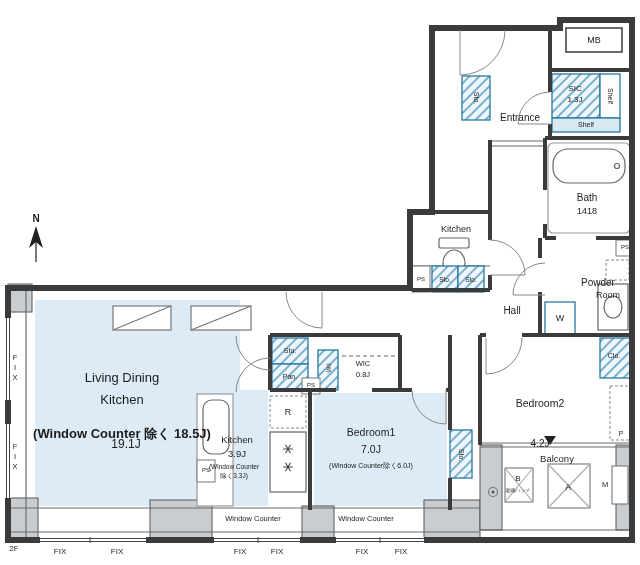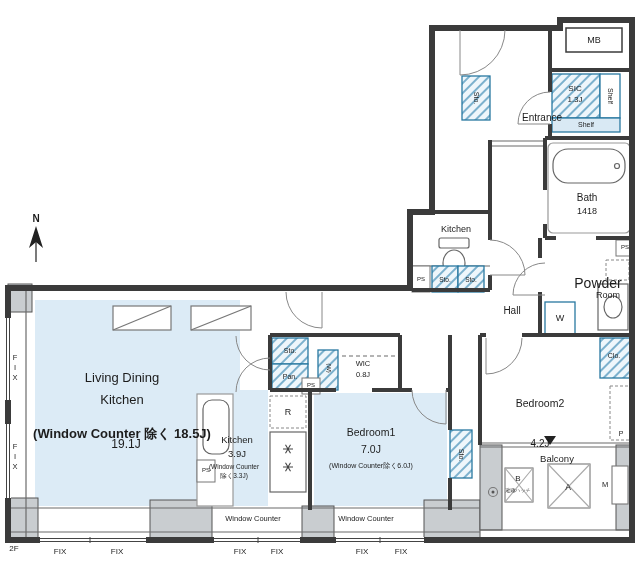--- a/index.html
+++ b/index.html
@@ -164,28 +164,28 @@
   </svg>
 
   <div class="label-layer">
       <div class="lbl" style="left: 36px; top: 219px; font-size: 10px; font-weight: 700; transform: translate(-50%, -50%);">N</div>
       <div class="lbl" style="left: 594px; top: 40px; font-size: 9px; transform: translate(-50%, -50%);">MB</div>
       <div class="lbl" style="left: 575px; top: 89px; font-size: 8px; transform: translate(-50%, -50%);">SIC</div>
       <div class="lbl" style="left: 575px; top: 100px; font-size: 8px; transform: translate(-50%, -50%);">1.3J</div>
       <div class="lbl" style="left: 610px; top: 96px; font-size: 7px; transform: translate(-50%, -50%) rotate(90deg);">Shelf</div>
       <div class="lbl" style="left: 586px; top: 125px; font-size: 7px; transform: translate(-50%, -50%);">Shelf</div>
       <div class="lbl" style="left: 476px; top: 98px; font-size: 7px; transform: translate(-50%, -50%) rotate(90deg);">Sto.</div>
-      <div class="lbl" style="left: 520px; top: 118px; font-size: 10px; transform: translate(-50%, -50%); margin-left: 22px;">Entrance</div>
+      <div class="lbl" style="left: 520px; top: 118px; font-size: 10px; transform: translate(-50%, -50%);">Entrance</div>
       <div class="lbl" style="left: 587px; top: 198px; font-size: 10px; transform: translate(-50%, -50%);">Bath</div>
       <div class="lbl" style="left: 587px; top: 211px; font-size: 9px; transform: translate(-50%, -50%);">1418</div>
       <div class="lbl" style="left: 456px; top: 229px; font-size: 9px; transform: translate(-50%, -50%);">Kitchen</div>
       <div class="lbl" style="left: 421px; top: 280px; font-size: 6px; transform: translate(-50%, -50%);">PS</div>
       <div class="lbl" style="left: 445px; top: 280px; font-size: 6.5px; transform: translate(-50%, -50%);">Sto.</div>
       <div class="lbl" style="left: 471px; top: 280px; font-size: 6.5px; transform: translate(-50%, -50%);">Sto.</div>
-      <div class="lbl" style="left: 578px; top: 283px; font-size: 14px; transform: translate(-50%, -50%); padding-left: 40px;">Powder</div>
+      <div class="lbl" style="left: 578px; top: 283px; font-size: 10px; transform: translate(-50%, -50%); padding-left: 40px;">Powder</div>
       <div class="lbl" style="left: 608px; top: 295px; font-size: 9px; transform: translate(-50%, -50%);">Room</div>
       <div class="lbl" style="left: 512px; top: 311px; font-size: 10px; transform: translate(-50%, -50%);">Hall</div>
       <div class="lbl" style="left: 625px; top: 248px; font-size: 6px; transform: translate(-50%, -50%);">PS</div>
       <div class="lbl" style="left: 560px; top: 318px; font-size: 9px; transform: translate(-50%, -50%);">W</div>
       <div class="lbl" style="left: 614px; top: 356px; font-size: 7px; transform: translate(-50%, -50%);">Clo.</div>
       <div class="lbl" style="left: 290px; top: 351px; font-size: 7px; transform: translate(-50%, -50%);">Sto.</div>
       <div class="lbl" style="left: 290px; top: 377px; font-size: 7px; transform: translate(-50%, -50%);">Pan.</div>
       <div class="lbl" style="left: 328px; top: 368px; font-size: 6px; transform: translate(-50%, -50%) rotate(90deg);">(W)</div>
       <div class="lbl" style="left: 363px; top: 364px; font-size: 7.5px; transform: translate(-50%, -50%);">WIC</div>
       <div class="lbl" style="left: 363px; top: 375px; font-size: 7.5px; transform: translate(-50%, -50%);">0.8J</div>

